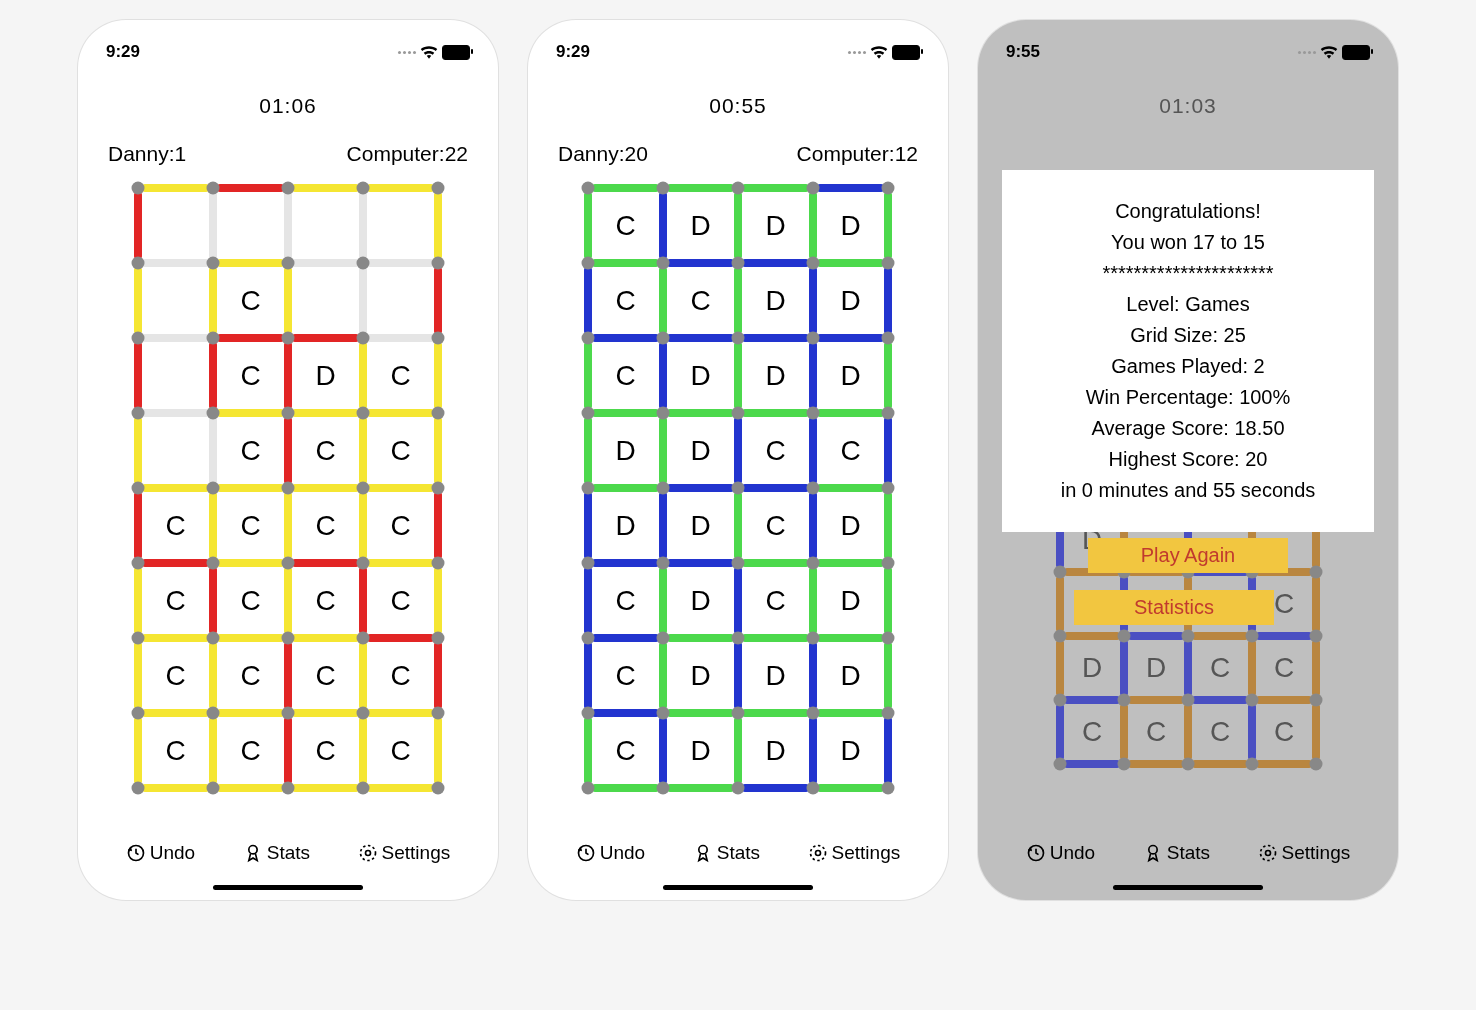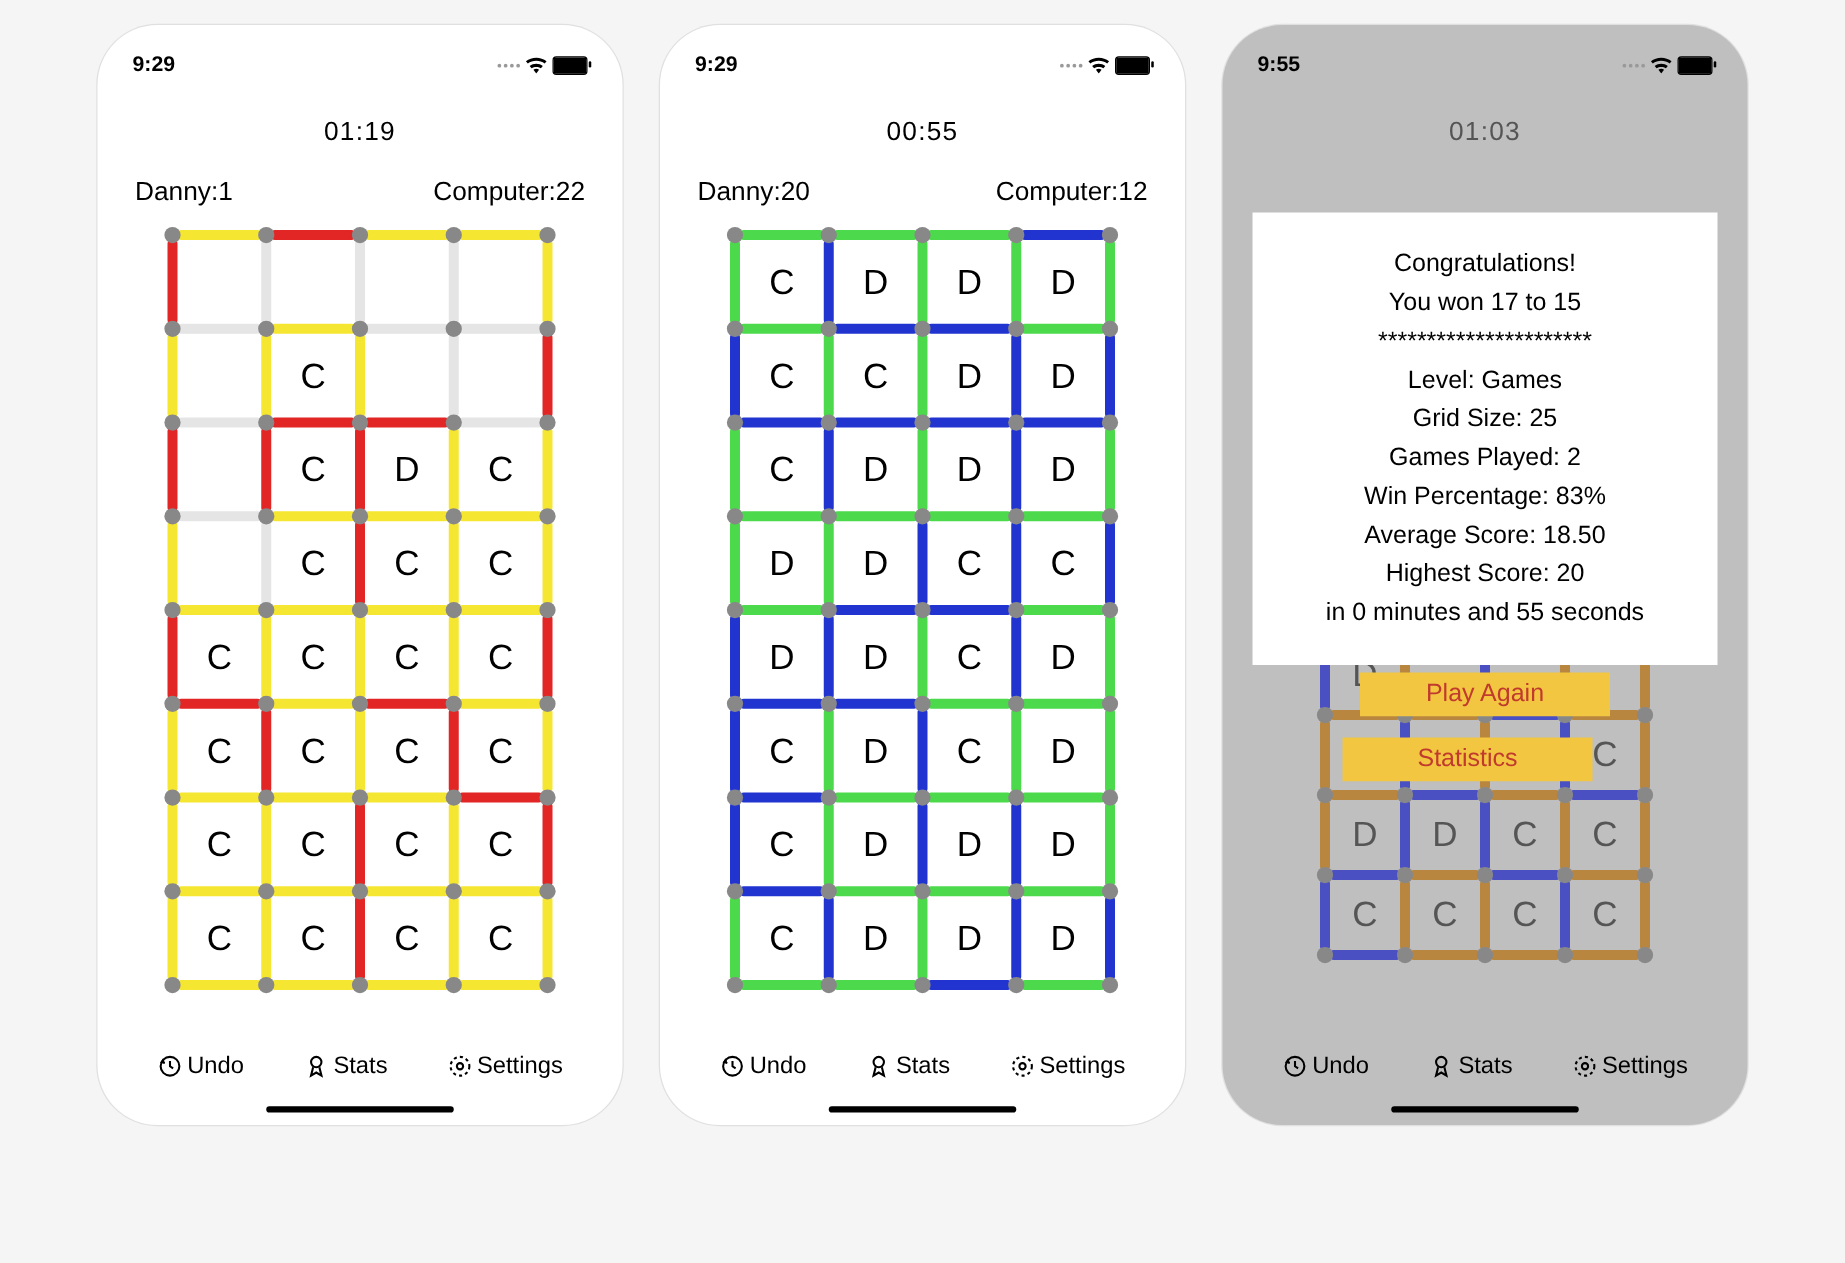--- a/index.html
+++ b/index.html
@@ -69,21 +69,21 @@
           <span></span>
         </div>
       <svg class="wifi-icon" viewBox="0 0 24 18" fill="#000">
           <path d="M12 18l-3-4c2-1.5 4-1.5 6 0zM5 10c4-3 10-3 14 0l-2 2.5c-3-2-7-2-10 0zM1 5c6-5 16-5 22 0l-2 2.5c-5-4-13-4-18 0z"></path>
         </svg>
       <div class="battery">
           <div class="battery-fill"></div>
         </div>
     </div>
   </div>
-    <div class="timer ">01:19</div>
+    <div class="timer ">01:06</div>
     <div class="scores">
       <span>Danny:1</span>
       <span>Computer:22</span>
     </div>
     <div class="board-wrap">
       <div class="board" style="width:300px;height:600px">
         <div class="hedge" style="left:4px;top:-4px;width:67px;background:#f5e632"></div>
         <div class="hedge" style="left:79px;top:-4px;width:67px;background:#e22525"></div>
         <div class="hedge" style="left:154px;top:-4px;width:67px;background:#f5e632"></div>
         <div class="hedge" style="left:229px;top:-4px;width:67px;background:#f5e632"></div>
@@ -560,21 +560,21 @@
         <div class="cell-label" style="left:224px;top:224px;color:#555">C</div>
       </div>
     </div>
     <div class="modal">
     <div>Congratulations!</div>
       <div>You won 17 to 15</div>
       <div>**********************</div>
       <div>Level: Games</div>
       <div>Grid Size: 25</div>
       <div>Games Played: 2</div>
-      <div>Win Percentage: 83%</div>
+      <div>Win Percentage: 100%</div>
       <div>Average Score: 18.50</div>
       <div>Highest Score: 20</div>
       <div>in 0 minutes and 55 seconds</div>
   </div>
   <button class="modal-btn" style="position:absolute;top:510px;left:110px;z-index:11">Play Again</button>
   <button class="modal-btn" style="position:absolute;top:562px;left:96px;z-index:11">Statistics</button>
     <div class="toolbar">
     <div class="tool-btn">
         <svg class="tool-icon" viewBox="0 0 24 24" fill="none" stroke="#000" stroke-width="2">
           <circle cx="12" cy="12" r="9"></circle>

